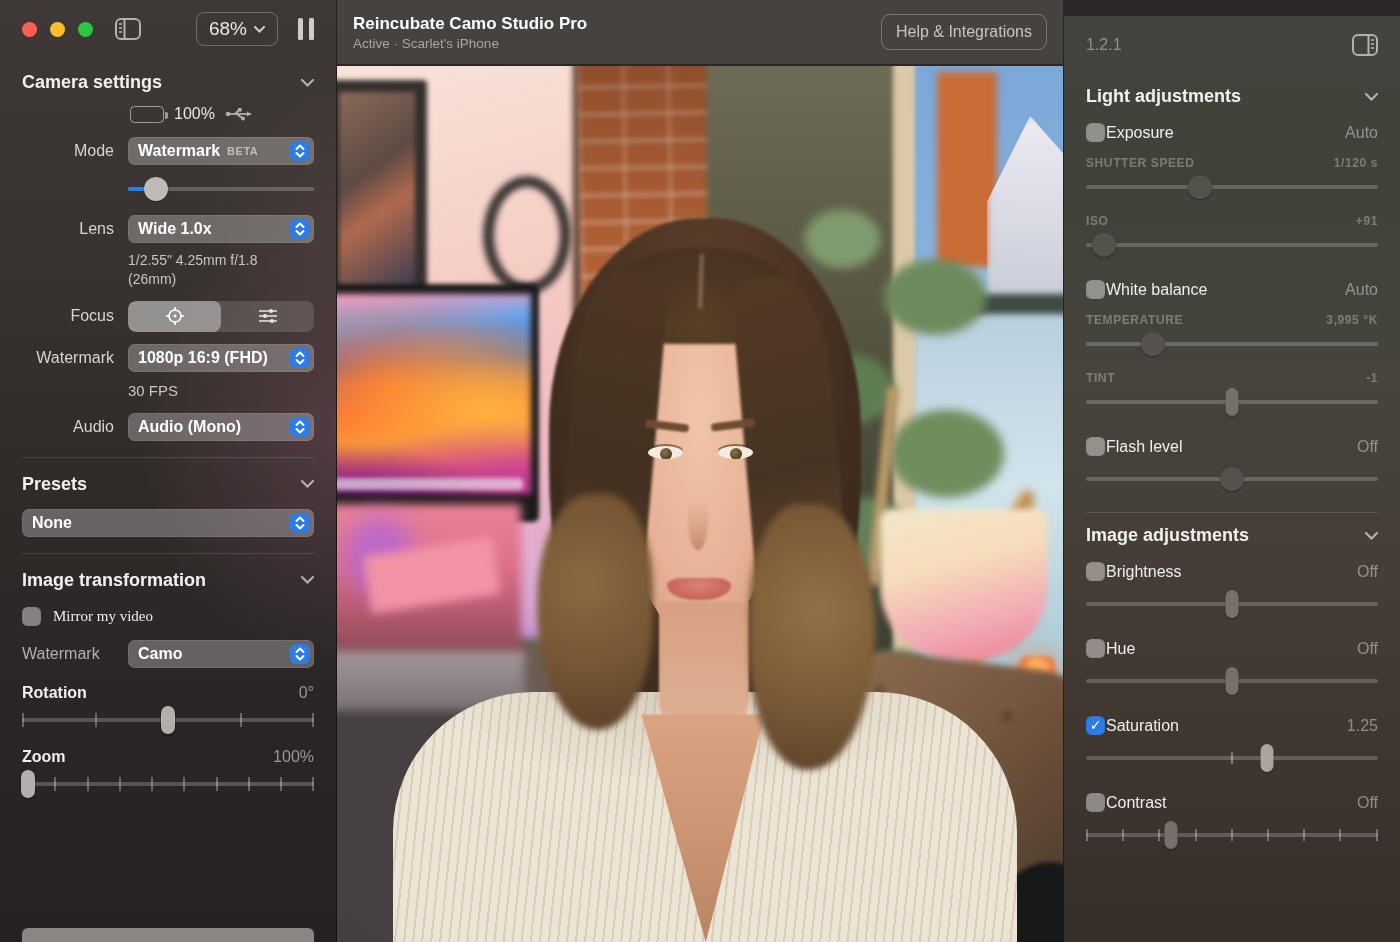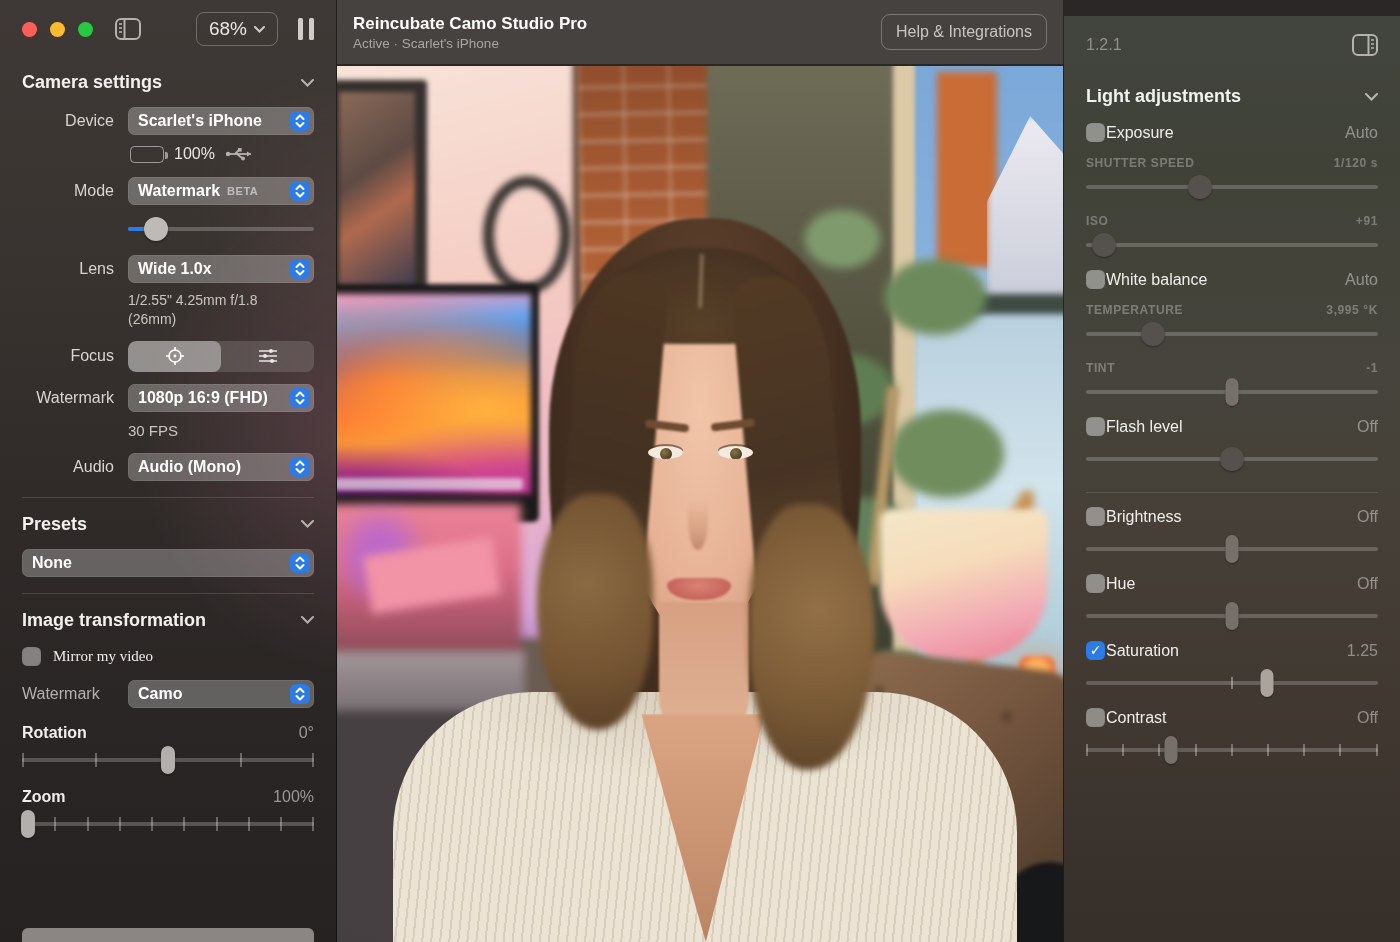--- a/index.html
+++ b/index.html
@@ -260,21 +260,21 @@
   .rp-slider .track { position:absolute; left:0; right:0; top:50%; height:4px; margin-top:-2px;
     background:rgba(255,255,255,0.20); border-radius:2px; }
   .rp-thumb-round { position:absolute; top:50%; width:24px; height:24px; border-radius:50%;
     background:#55524d; transform:translate(-50%,-50%); box-shadow:0 1px 2px rgba(0,0,0,0.35); }
   .rp-thumb-pill { position:absolute; top:50%; width:13px; height:28px; border-radius:7px;
     background:#77706a; transform:translate(-50%,-50%); box-shadow:0 1px 2px rgba(0,0,0,0.35); }
   .rp-thumb-pill.bright { background:#aba49d; }
   .center-tick { position:absolute; left:50%; top:50%; width:2px; height:12px;
     background:rgba(255,255,255,0.35); transform:translate(-50%,-50%); }
   .rp-divider { height:1px; background:rgba(255,255,255,0.13); margin:20px 0 10px; }
-  .gap-lg { margin-top:12px; }
+  .gap-lg { margin-top:22px; }
 
   svg { display:block; }
 </style>
 </head>
 <body>
 
 <div id="app">
 
   <div id="left-panel">
     <div class="toolbar">
@@ -305,32 +305,20 @@
     </div>
 
     <div class="lp-content">
       <div class="section-head">
         <span>Camera settings</span>
         <svg class="chev" width="13" height="8" viewBox="0 0 13 8">
             <polyline points="1,1 6.5,6.5 12,1" fill="none" stroke="#d5d2cf" stroke-width="2" stroke-linecap="round"></polyline>
           </svg>
       </div>
 
-      <div class="row">
-        <span class="lbl">Device</span>
-        <div class="dropdown">
-          <span class="dval">Scarlet's iPhone</span>
-          <span class="stepper">
-            <svg width="10" height="14" viewBox="0 0 10 14">
-                <polyline points="1.5,5 5,1.5 8.5,5" fill="none" stroke="#fff" stroke-width="2" stroke-linecap="round" stroke-linejoin="round"></polyline>
-                <polyline points="1.5,9 5,12.5 8.5,9" fill="none" stroke="#fff" stroke-width="2" stroke-linecap="round" stroke-linejoin="round"></polyline>
-              </svg>
-          </span>
-        </div>
-      </div>
 
       <div class="battery-row">
         <span class="battery"><span class="fill"></span><span class="cap"></span></span>
         <span class="pct">100%</span>
         <svg width="30" height="16" viewBox="0 0 30 16">
             <circle cx="3" cy="8" r="2.2" fill="#b5b1ae"></circle>
             <line x1="5" y1="8" x2="26" y2="8" stroke="#b5b1ae" stroke-width="1.8"></line>
             <polygon points="26,8 22,5.6 22,10.4" fill="#b5b1ae"></polygon>
             <line x1="10" y1="8" x2="14" y2="4" stroke="#b5b1ae" stroke-width="1.8"></line>
             <rect x="13" y="2" width="3.6" height="3.6" fill="#b5b1ae"></rect>
@@ -630,20 +618,26 @@
         <span class="albl">Flash level</span>
         <span class="aval">Off</span>
       </div>
       <div class="rp-slider">
         <span class="track"></span>
         <span class="rp-thumb-round" style="left: 50%;"></span>
       </div>
 
       <div class="rp-divider"></div>
 
+      <div class="adj-head">
+        <span>Image adjustments</span>
+        <svg class="chev" width="13" height="8" viewBox="0 0 13 8">
+            <polyline points="1,1 6.5,6.5 12,1" fill="none" stroke="#d5d2cf" stroke-width="2" stroke-linecap="round"></polyline>
+          </svg>
+      </div>
 
       <div class="adj-row">
         <span class="checkbox"></span>
         <span class="albl">Brightness</span>
         <span class="aval">Off</span>
       </div>
       <div class="rp-slider">
         <span class="track"></span>
         <span class="rp-thumb-pill" style="left: 50%;"></span>
       </div>

